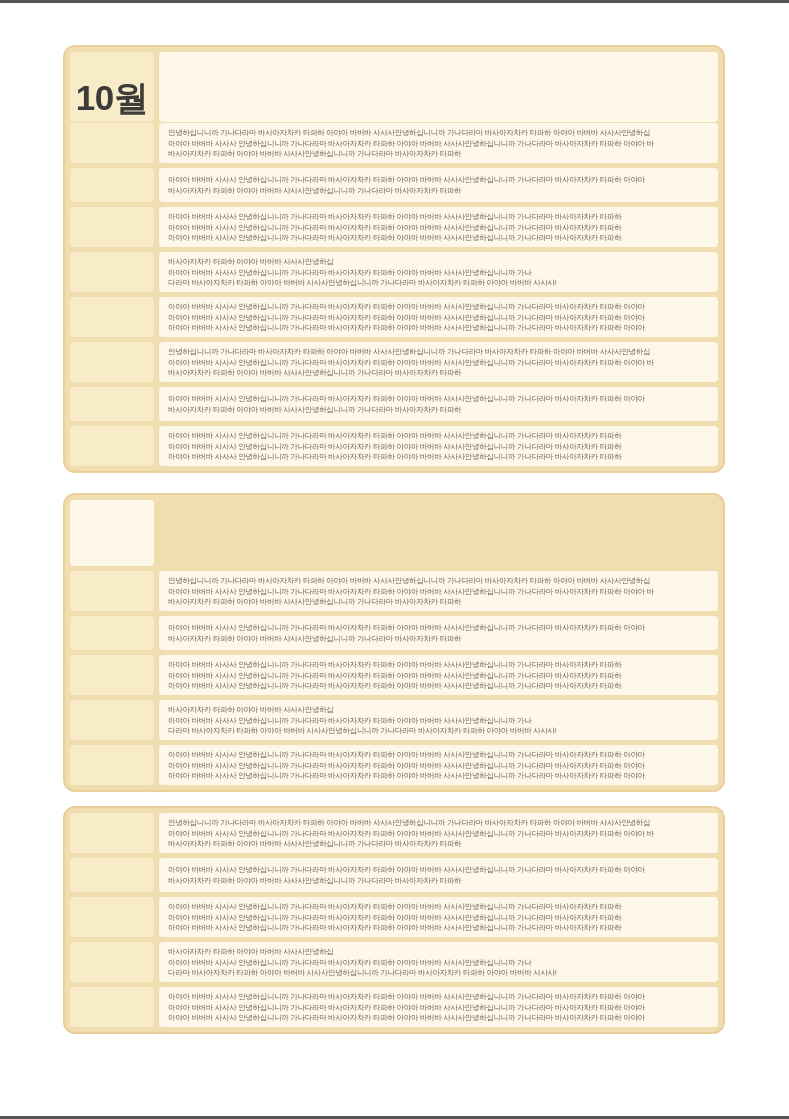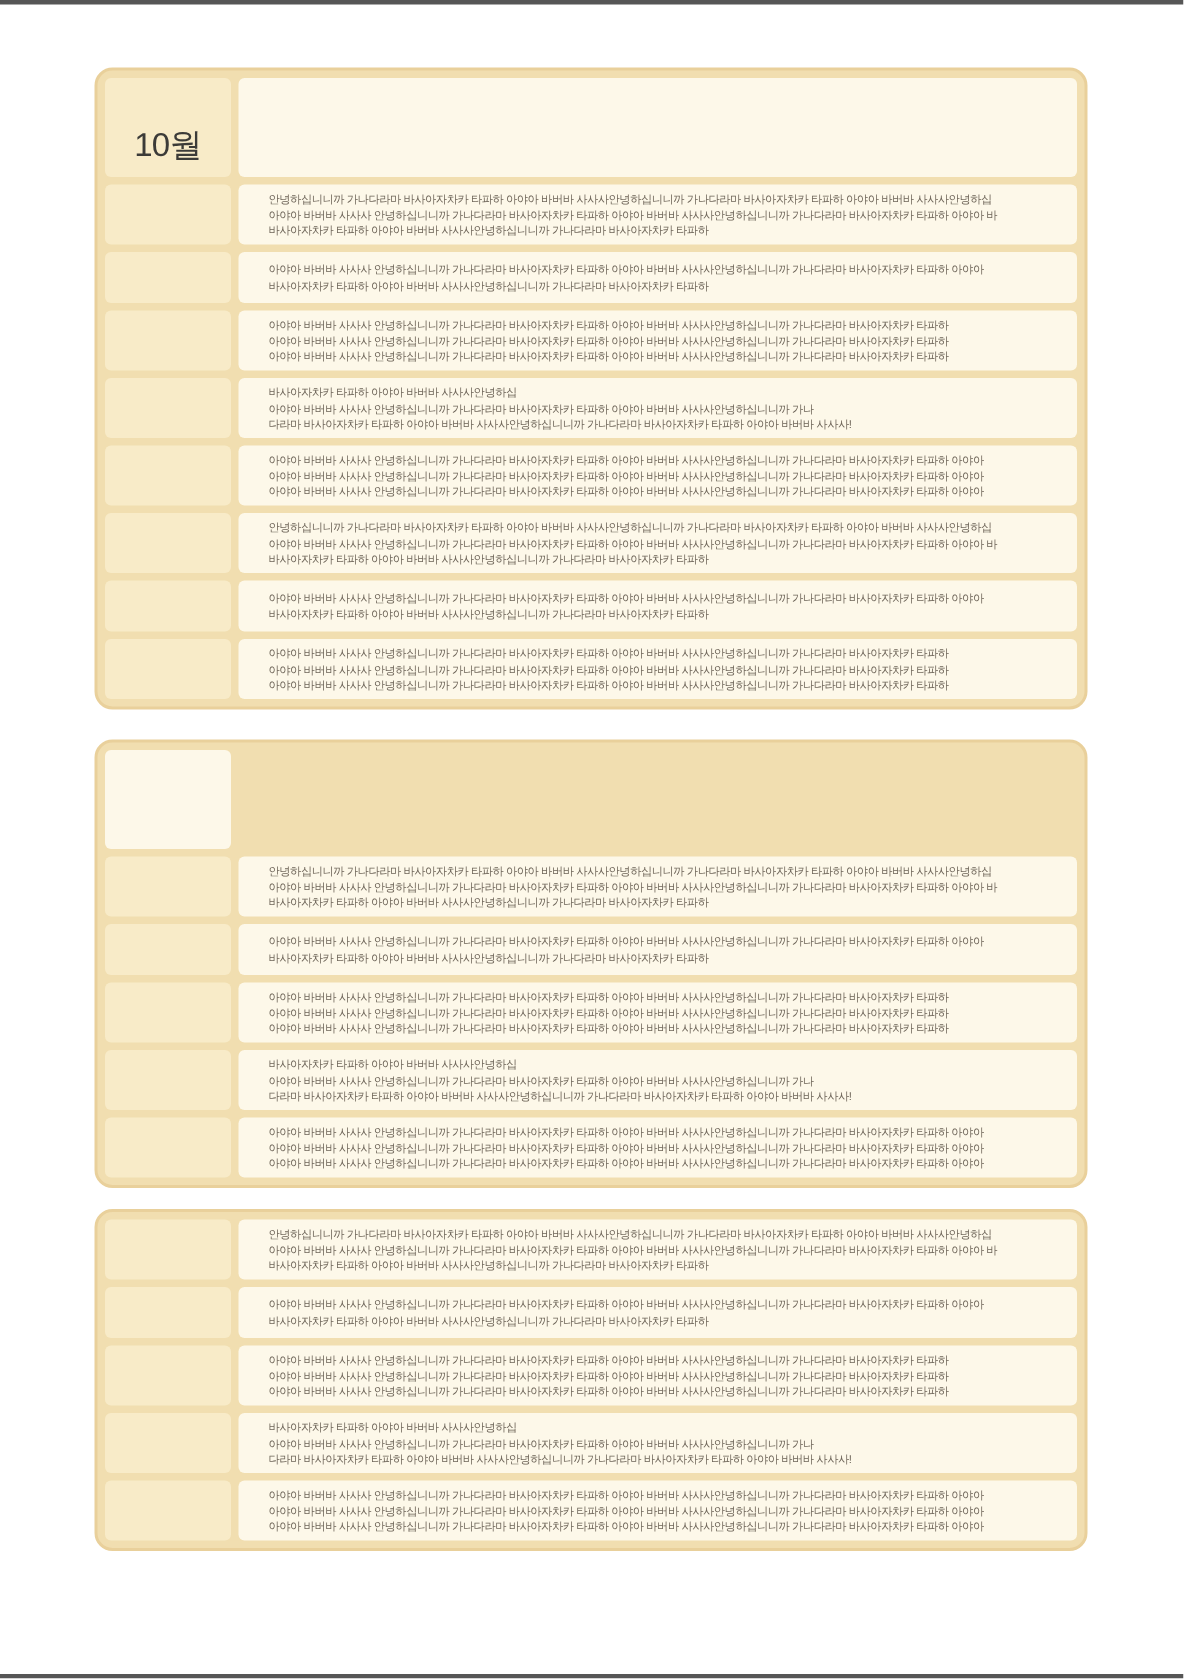--- a/index.html
+++ b/index.html
@@ -37,29 +37,29 @@
   .month-section.tight{margin-top:-6px;}
   .row{display:grid;grid-template-columns:84px 1fr;gap:5px;}
   .cell{border-radius:4px;}
   .cell.left{
     background:var(--left-cell-bg);
     display:flex;align-items:center;justify-content:center;
   }
   .cell.right{
     background:var(--right-cell-bg);
     display:flex;flex-direction:column;justify-content:center;
-    padding:4px 10px 4px 20px;
+    padding:4px 10px 4px 9px;
     overflow:hidden;
   }
   .row.header{height:66px;}
   .row.r3{height:40px;}
   .row.r2{height:34px;}
   .month-title{
-    font-size:22px;
-    font-weight:400;
+    font-size:35px;
+    font-weight:700;
     color:var(--title-color);
     letter-spacing:-0.5px;
     margin-top:23px;
   }
   .content-line{
     font-size:7.5px;
     line-height:11.5px;
     color:var(--body-text-color);
     letter-spacing:-0.3px;
     white-space:nowrap;

